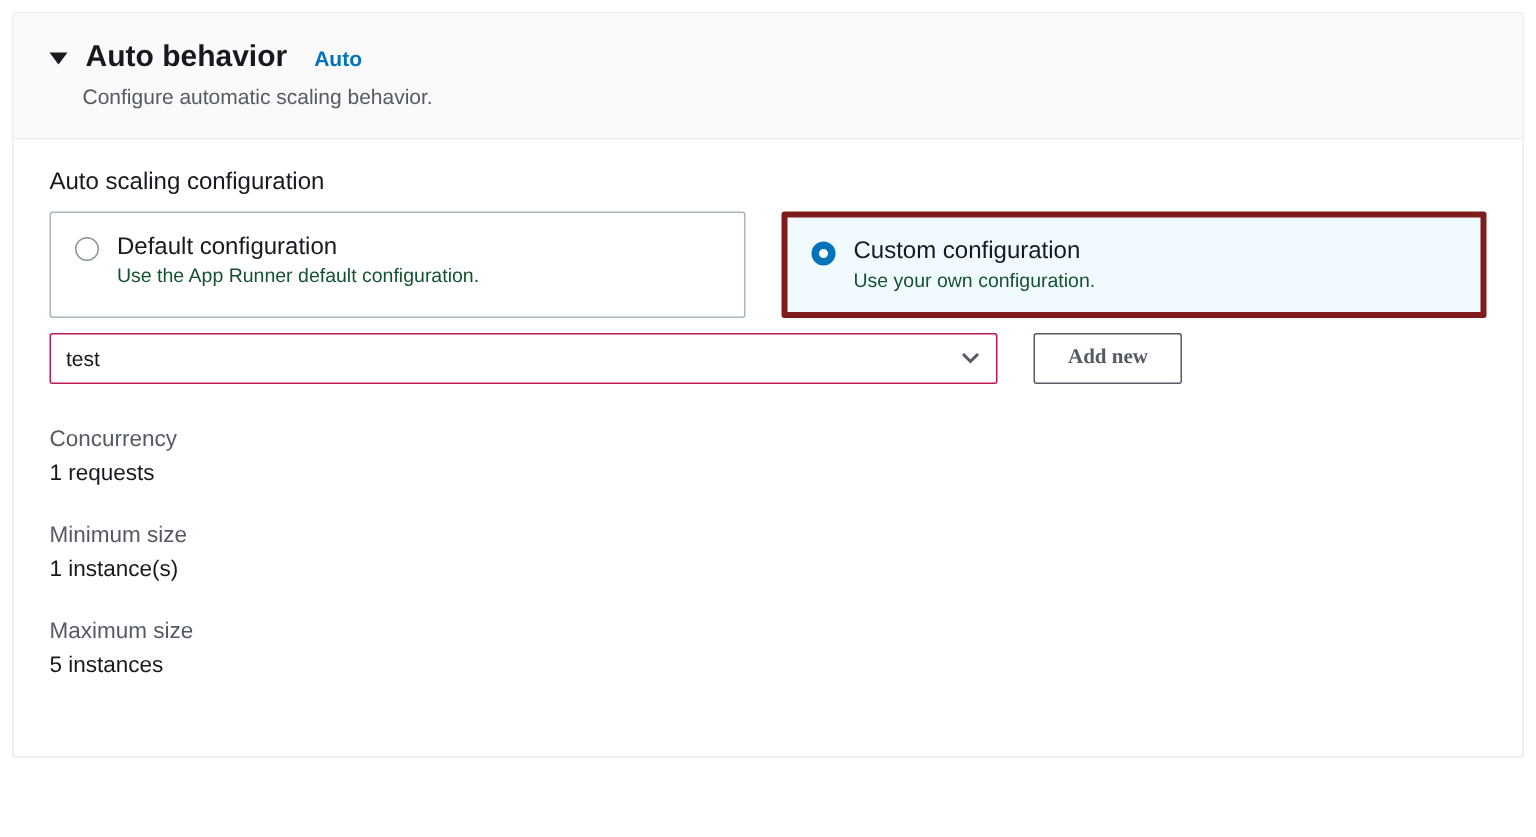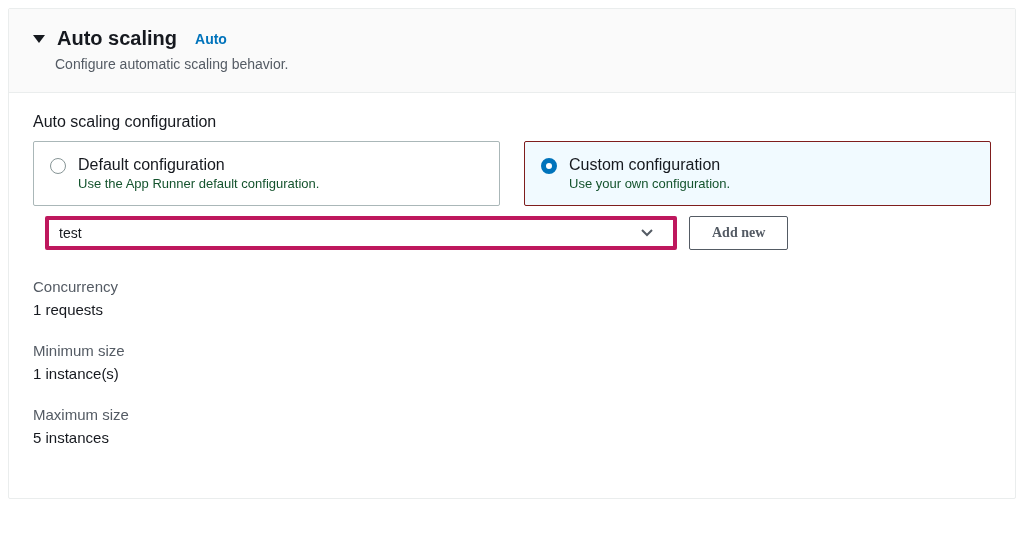--- a/index.html
+++ b/index.html
@@ -72,21 +72,21 @@
       border: 1px solid #aab7b8;
       border-radius: 2px;
       padding: 14px 16px;
       display: flex;
       align-items: flex-start;
       gap: 12px;
       cursor: pointer;
       background: #fff;
     }
     .radio-card.selected {
-      border: 1px solid #7f1d1d;
+      border: 4px solid #7f1d1d;
       background: #f1faff;
     }
     .radio-circle {
       width: 16px;
       height: 16px;
       border: 1px solid #879596;
       border-radius: 50%;
       flex-shrink: 0;
       margin-top: 2px;
       background: #fff;
@@ -111,28 +111,27 @@
       align-items: stretch;
       margin-bottom: 28px;
     }
     .select-wrap {
       position: relative;
       width: 632px;
     }
     .select-input {
       width: 100%;
       height: 34px;
-      border: 4px solid #be185d;
+      border: 1px solid #be185d;
       border-radius: 2px;
       padding: 6px 36px 6px 10px;
       font-size: 14px;
       font-family: inherit;
       background: #fff;
       color: #16191f;
-      margin-left: 12px;
     }
     .select-caret {
       position: absolute;
       right: 12px;
       top: 50%;
       transform: translateY(-50%);
       pointer-events: none;
     }
     .select-caret svg { display: block; }
     .btn {
@@ -159,21 +158,21 @@
     }
   </style>
 </head>
 <body>
 
 <div class="panel">
 
   <div class="panel-header">
     <div class="header-top">
       <span class="caret"></span>
-      <span class="panel-title">Auto scaling</span>
+      <span class="panel-title">Auto behavior</span>
       <span class="info-link">Auto</span>
     </div>
     <div class="panel-subtitle">Configure automatic scaling behavior.</div>
   </div>
 
   <div class="panel-body">
 
     <div class="section-label">Auto scaling configuration</div>
 
     <div class="radio-row">

